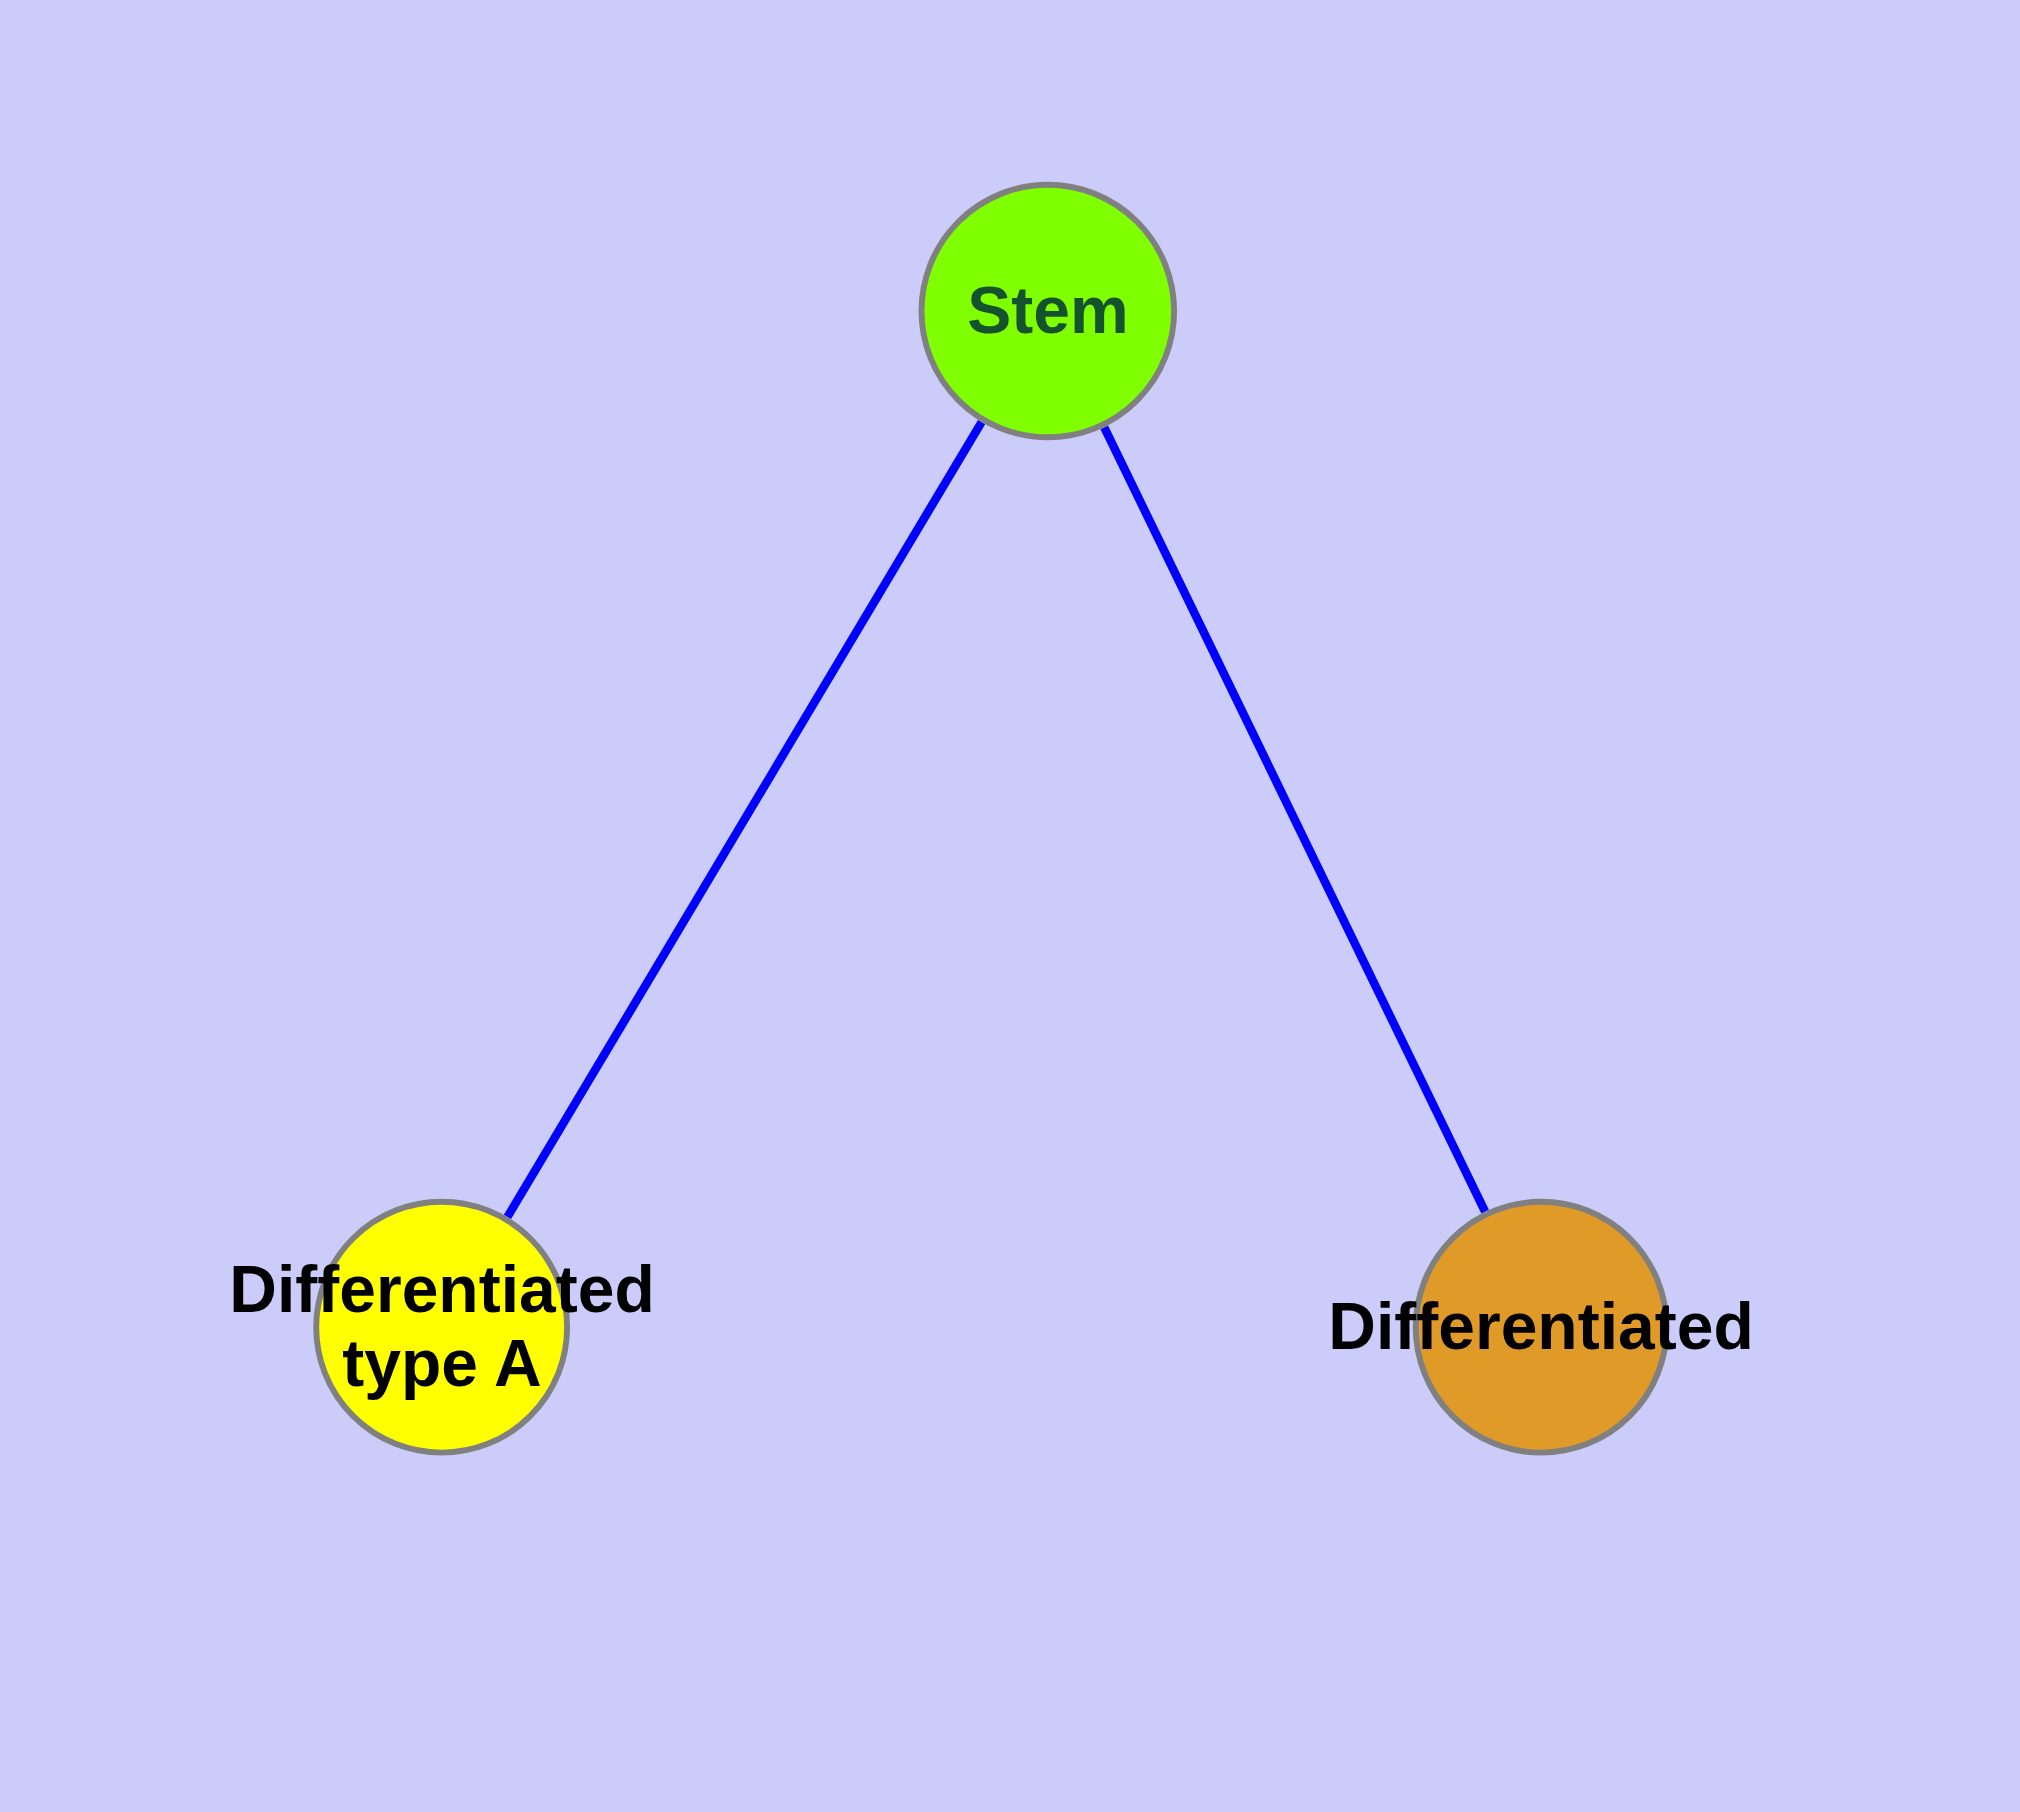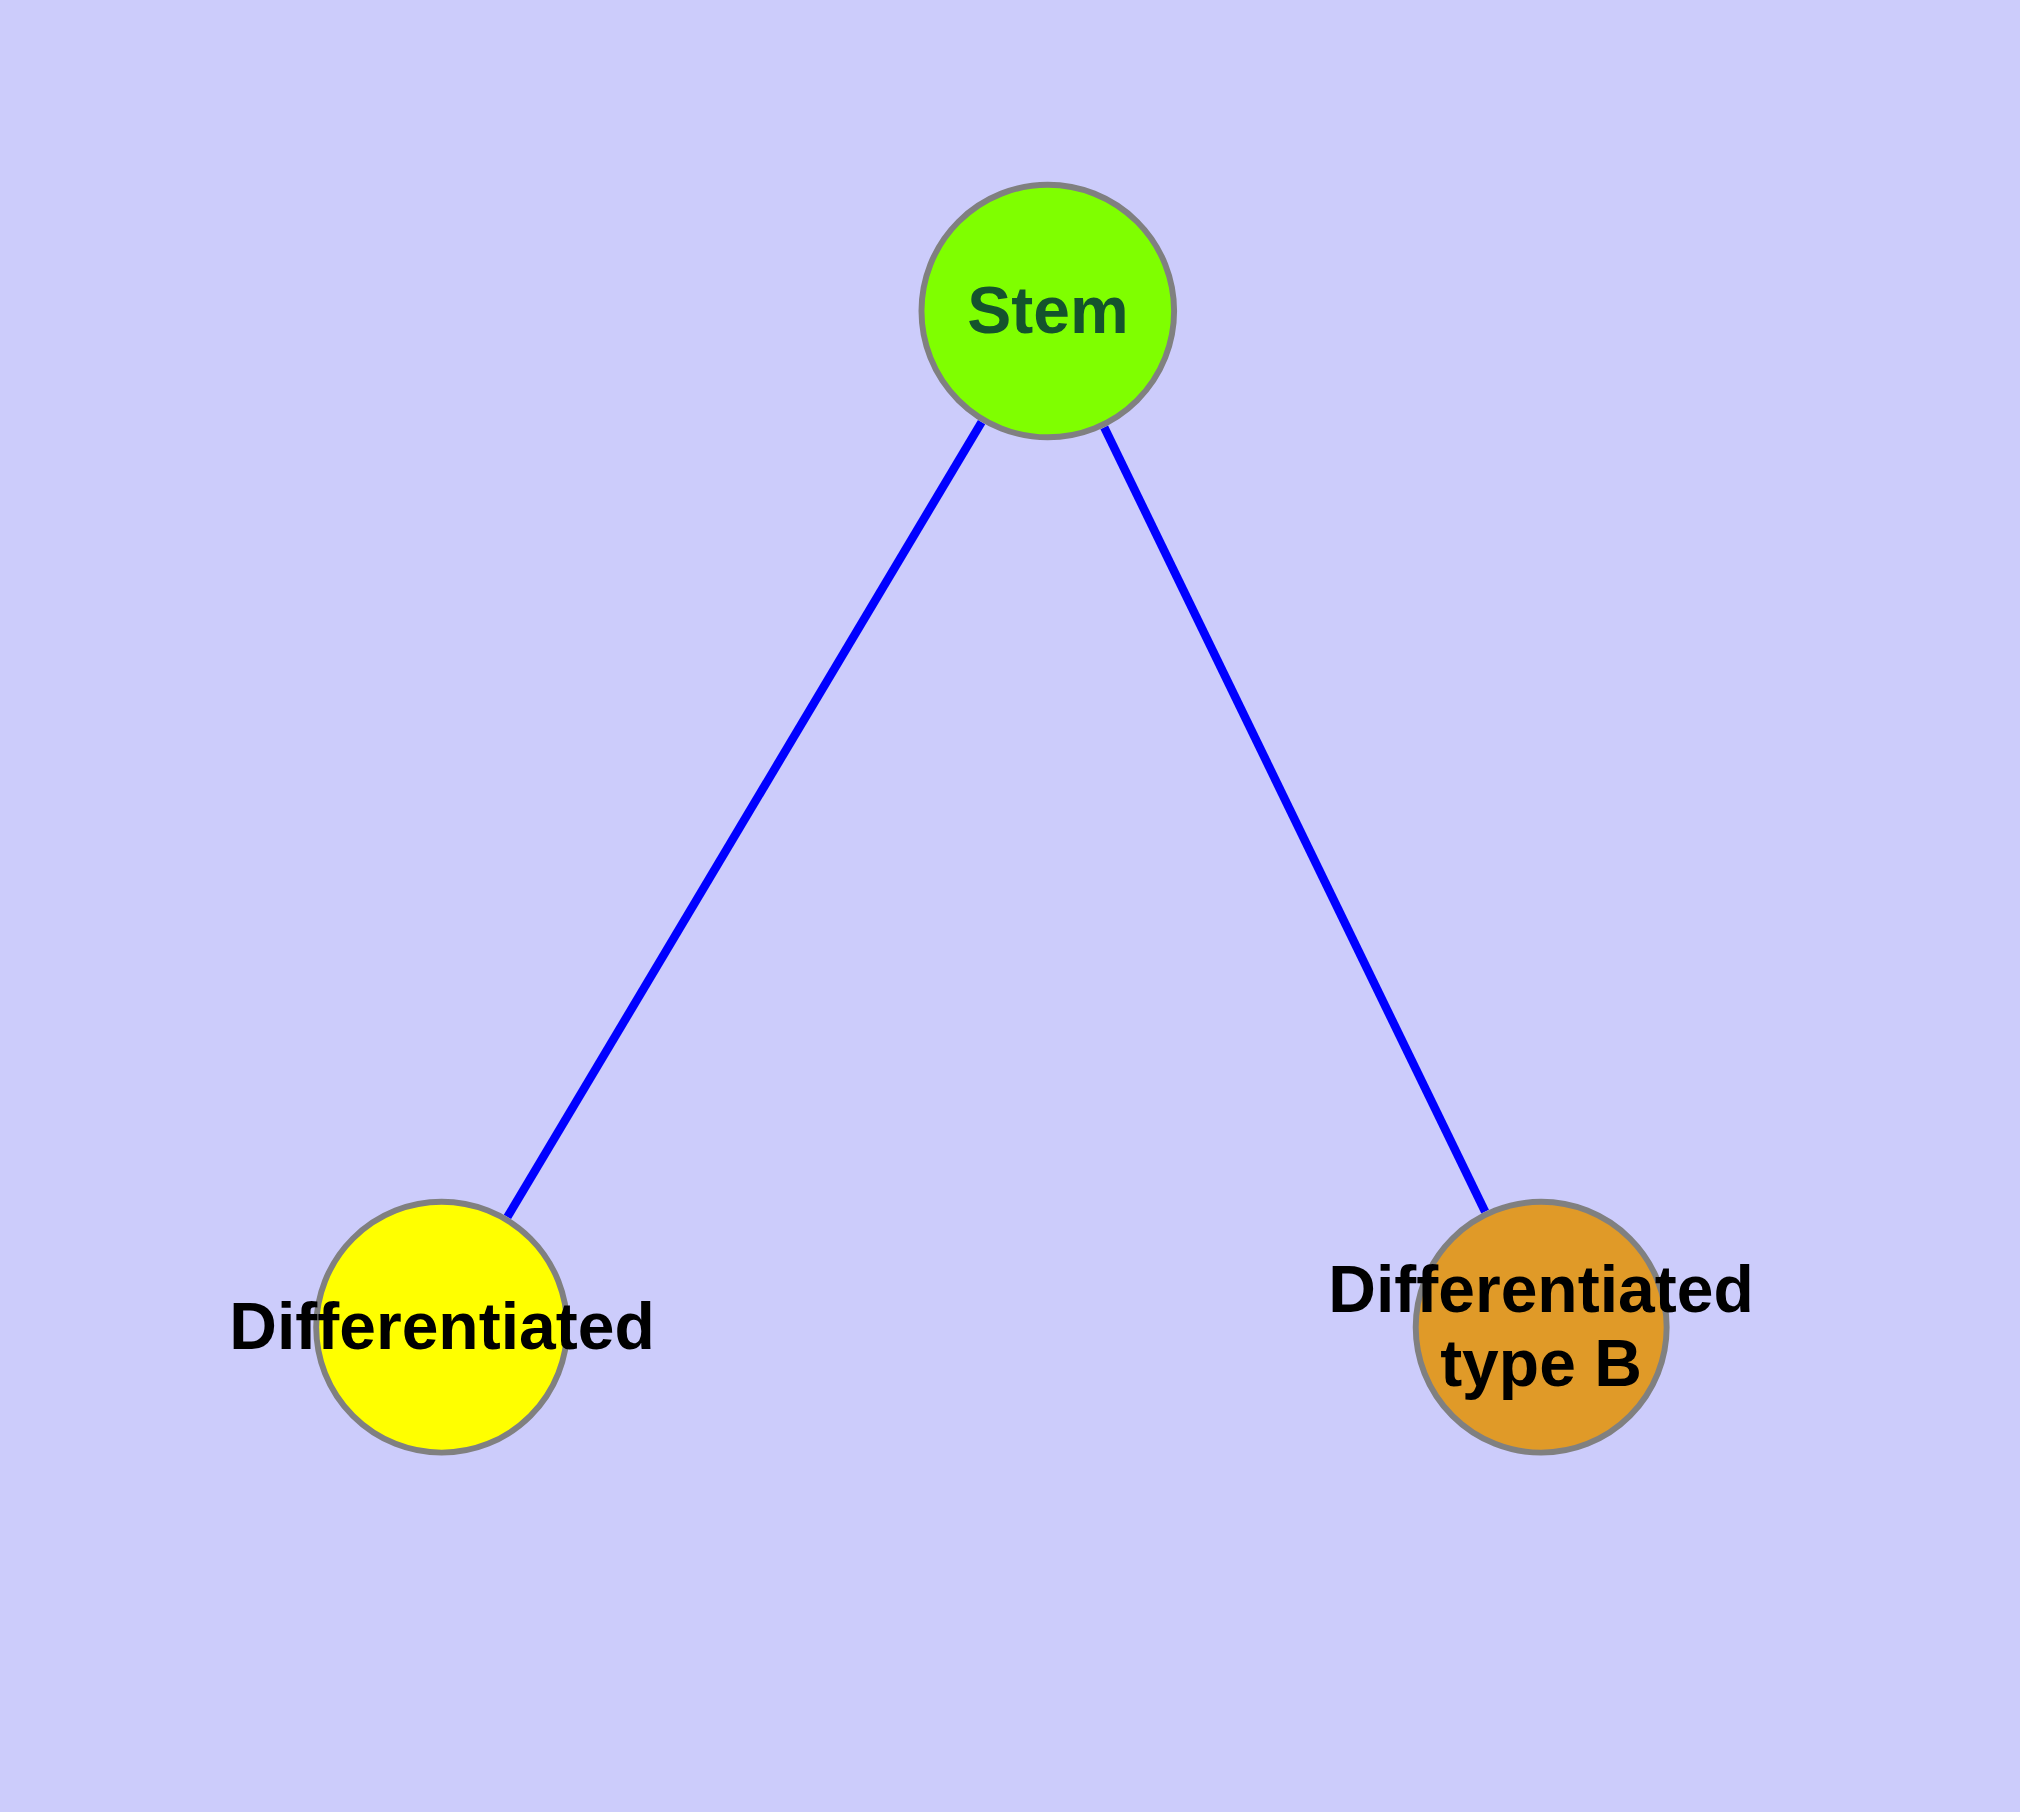--- a/index.html
+++ b/index.html
@@ -51,18 +51,18 @@
       </g>
     <g id="node-layer">
         <circle cx="1236" cy="367" r="149" fill="#7fff00" stroke="#808080" stroke-width="7"></circle>
         <circle cx="521" cy="1566" r="148" fill="#ffff00" stroke="#808080" stroke-width="7"></circle>
         <circle cx="1818" cy="1566" r="148" fill="#e09a28" stroke="#808080" stroke-width="7"></circle>
       </g>
   </svg>
 
   <div id="label-layer">
       <div class="node-label" style="left: 1048px; top: 311px; color: #14532d;"><div>Stem</div></div>
-      <div class="node-label" style="left: 442px; top: 1327px; color: rgb(0, 0, 0);"><div>Differentiated</div></div>
-      <div class="node-label" style="left: 1541px; top: 1327px; color: rgb(0, 0, 0);"><div>Differentiated</div><div>type B</div></div>
+      <div class="node-label" style="left: 442px; top: 1327px; color: rgb(0, 0, 0);"><div>Differentiated</div><div>type A</div></div>
+      <div class="node-label" style="left: 1541px; top: 1327px; color: rgb(0, 0, 0);"><div>Differentiated</div></div>
     </div>
 
 </div>
 
 
 </body></html>

